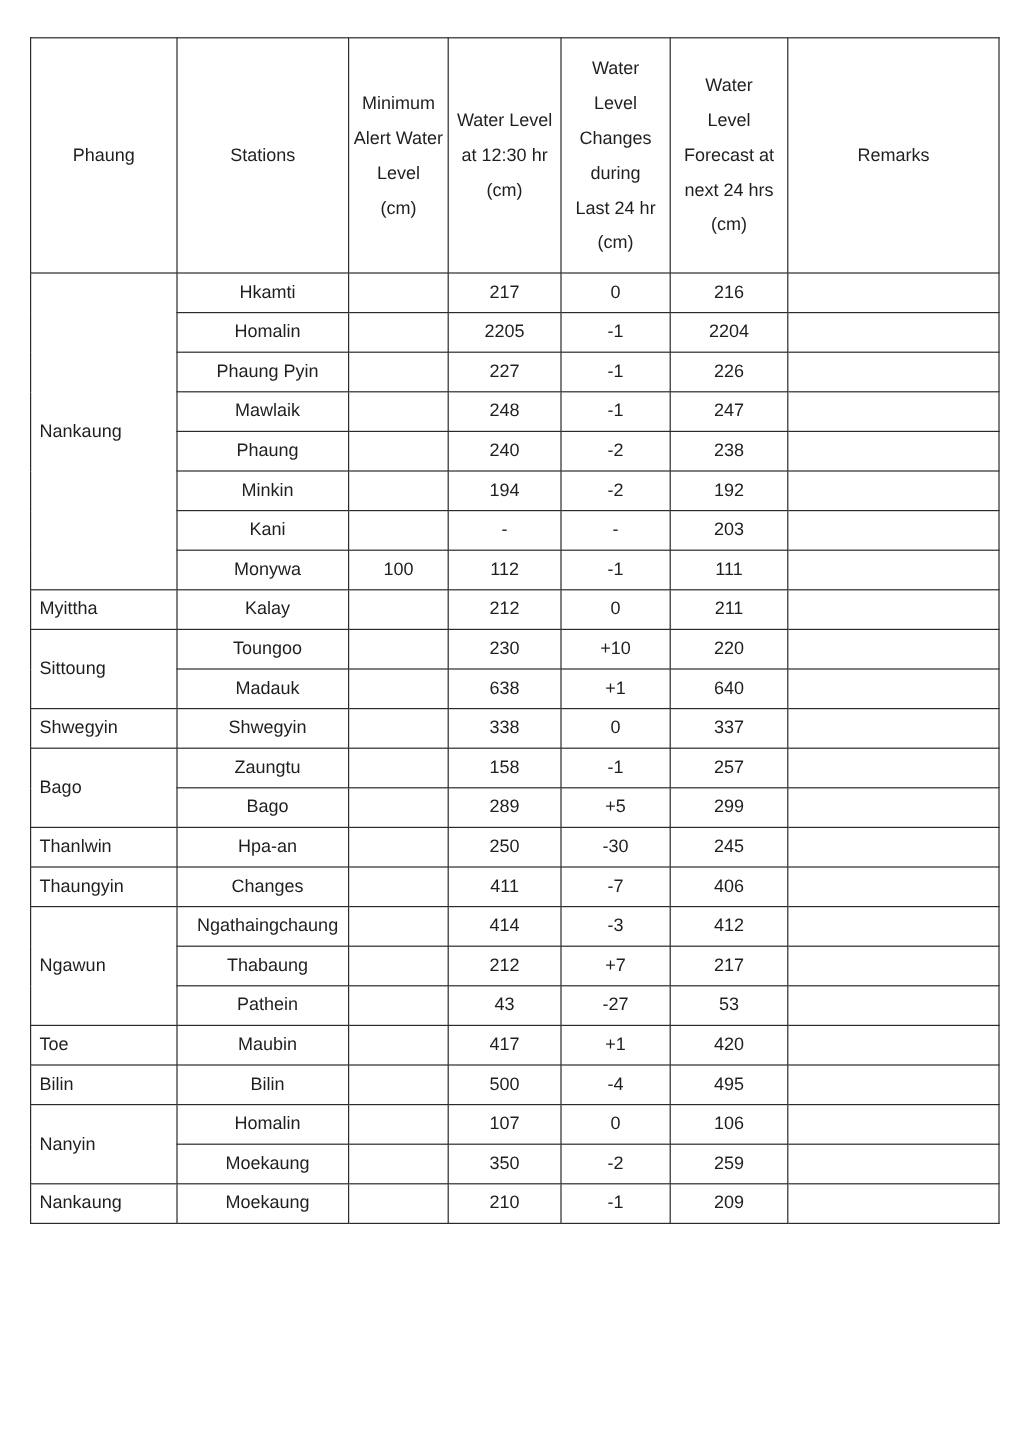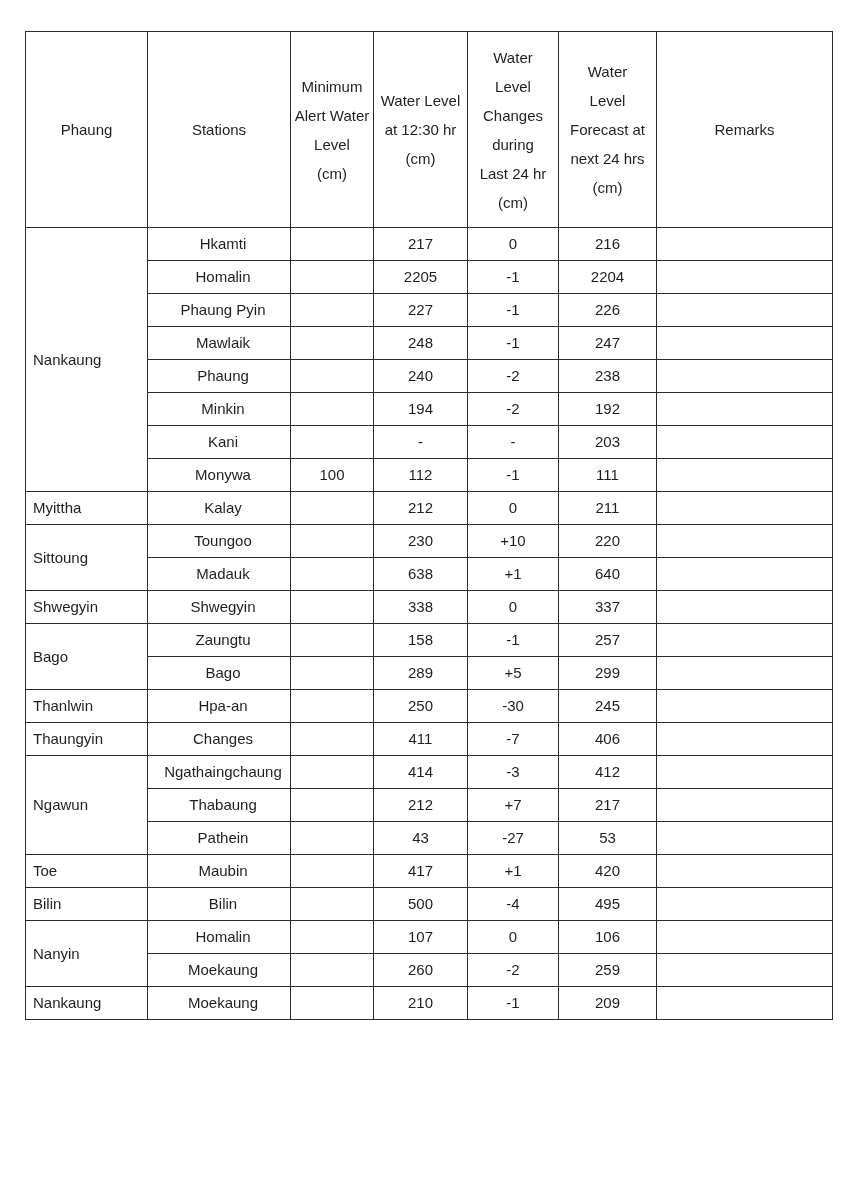--- a/index.html
+++ b/index.html
@@ -289,21 +289,21 @@
           <td class="station">Homalin</td>
           <td class="num"></td>
           <td class="num">107</td>
           <td class="num">0</td>
           <td class="num">106</td>
           <td class="num"></td>
         </tr>
         <tr>
           <td class="station">Moekaung</td>
           <td class="num"></td>
-          <td class="num">260</td>
+          <td class="num">350</td>
           <td class="num">-2</td>
           <td class="num">259</td>
           <td class="num"></td>
         </tr>
         <tr>
           <td class="river" rowspan="1">Nankaung</td>
           <td class="station">Moekaung</td>
           <td class="num"></td>
           <td class="num">210</td>
           <td class="num">-1</td>

